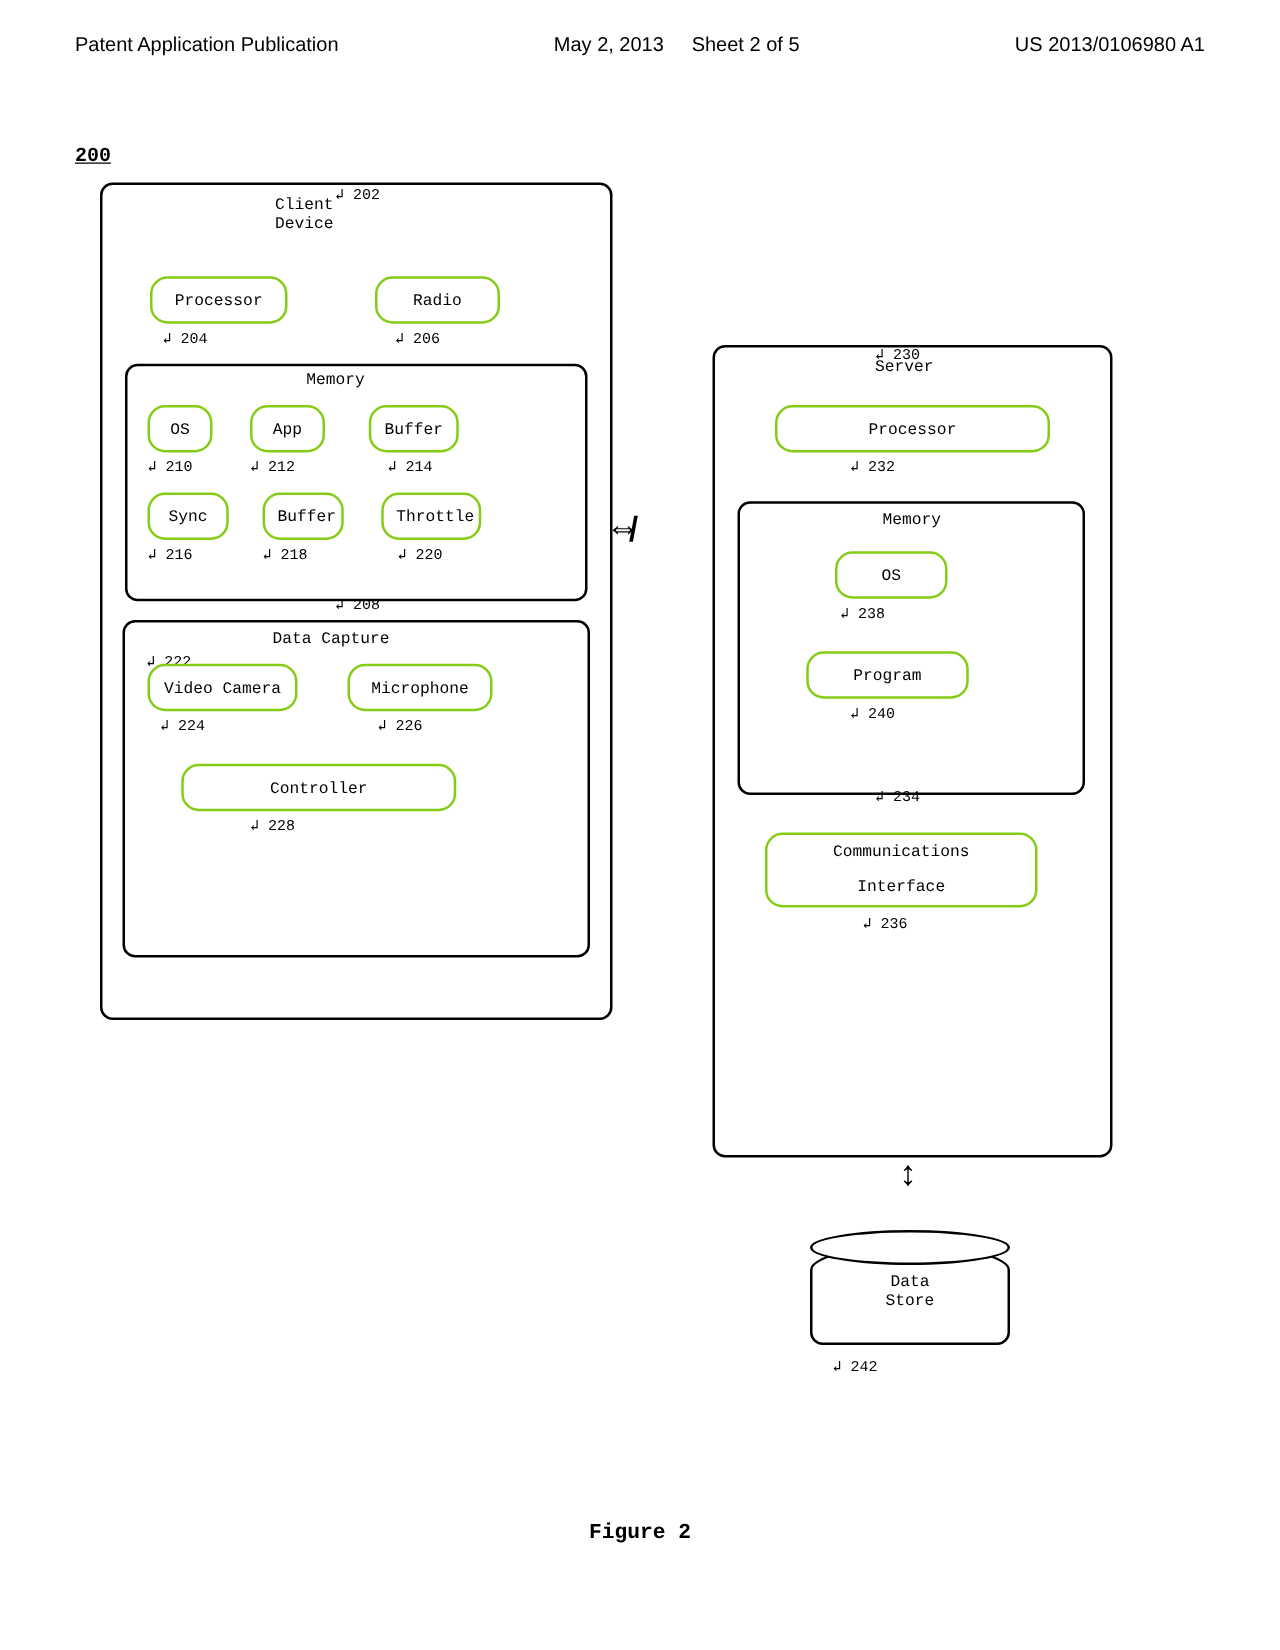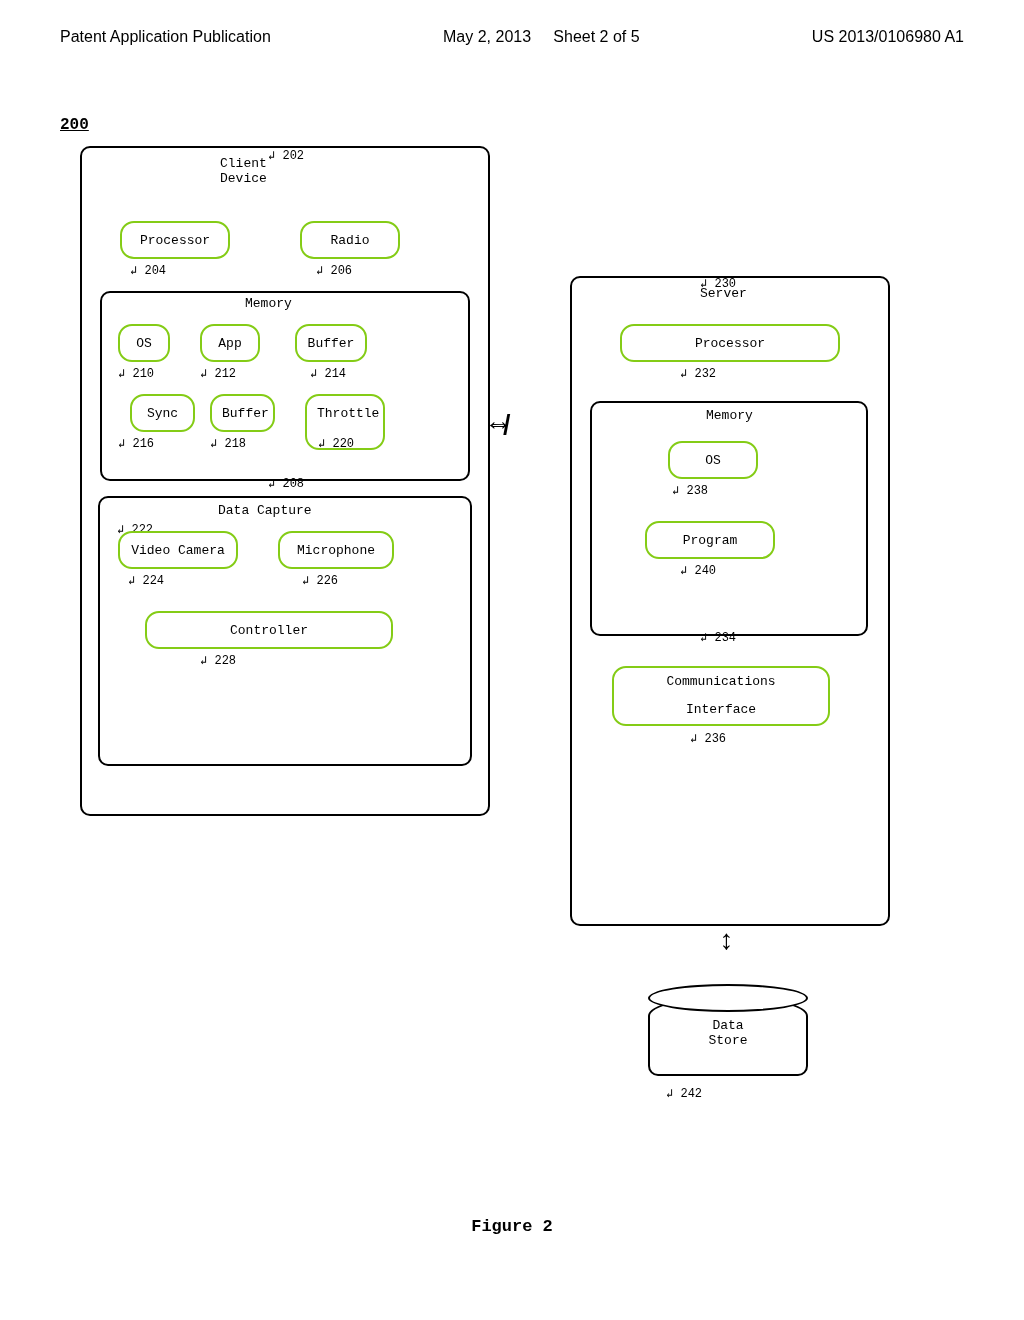--- a/index.html
+++ b/index.html
@@ -125,35 +125,35 @@
     ↲ <span>212</span>
   </div>
 
   <div class="comp-box" style="position:absolute; left:295px; top:258px; width:72px; height:38px; line-height:24px;">
     <span>Buffer</span>
   </div>
   <div style="position:absolute; left:310px; top:300px; font-size:12px;">
     ↲ <span>214</span>
   </div>
 
-  <div class="comp-box" style="position:absolute; left:130px; top:328px; width:65px; height:38px; line-height:24px;">
+  <div class="comp-box" style="position:absolute; left:118px; top:328px; width:65px; height:38px; line-height:24px;">
     <span>Sync</span>
   </div>
   <div style="position:absolute; left:118px; top:370px; font-size:12px;">
     ↲ <span>216</span>
   </div>
 
   <div class="comp-box" style="position:absolute; left:210px; top:328px; width:65px; height:38px; line-height:24px;">
     <span>Buffer</span>
   </div>
   <div style="position:absolute; left:210px; top:370px; font-size:12px;">
     ↲ <span>218</span>
   </div>
 
-  <div class="comp-box" style="position:absolute; left:305px; top:328px; width:80px; height:56px; line-height:24px;">
+  <div class="comp-box" style="position:absolute; left:305px; top:328px; width:80px; height:38px; line-height:24px;">
     <span>Throttle</span>
   </div>
   <div style="position:absolute; left:318px; top:370px; font-size:12px;">
     ↲ <span>220</span>
   </div>
 
   <div class="box" style="left:98px; top:430px; width:374px; height:270px;">
   </div>
   <div style="position:absolute; left:218px; top:437px; font-size:13px;">
     Data Capture
@@ -170,21 +170,21 @@
     ↲ <span>224</span>
   </div>
 
   <div class="comp-box" style="position:absolute; left:278px; top:465px; width:116px; height:38px; line-height:24px;">
     <span>Microphone</span>
   </div>
   <div style="position:absolute; left:302px; top:507px; font-size:12px;">
     ↲ <span>226</span>
   </div>
 
-  <div class="comp-box" style="position:absolute; left:145px; top:545px; width:248px; height:38px; line-height:24px;">
+  <div class="comp-box" style="position:absolute; left:145px; top:545px; width:220px; height:38px; line-height:24px;">
     <span>Controller</span>
   </div>
   <div style="position:absolute; left:200px; top:587px; font-size:12px;">
     ↲ <span>228</span>
   </div>
 
   <div style="position:absolute; left:490px; top:345px; font-size:28px; font-weight:bold;">
     ⇎
   </div>
 

